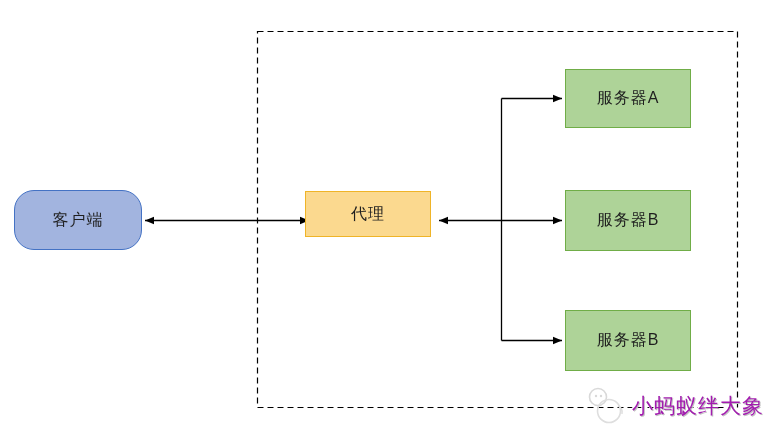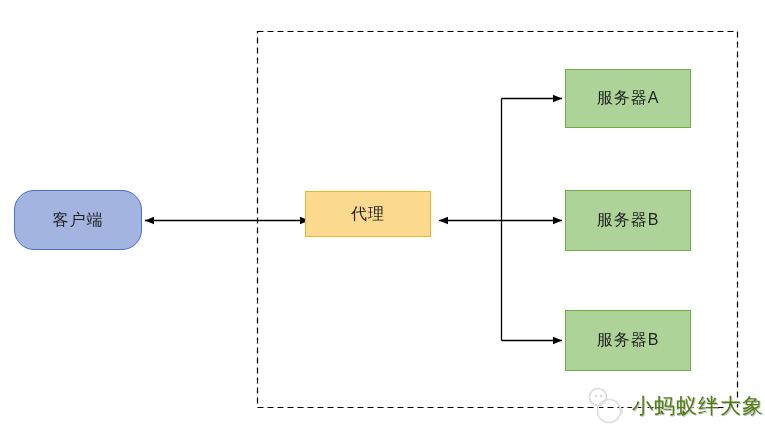--- a/index.html
+++ b/index.html
@@ -104,16 +104,16 @@
   </div>
 
   <div class="watermark">
     <svg class="watermark-logo" width="44" height="40" viewBox="0 0 44 40">
       <circle cx="13" cy="11" r="8.5" fill="none" stroke="#d9d9d9" stroke-width="1.6"></circle>
       <circle cx="11" cy="10" r="1.2" fill="#d9d9d9"></circle>
       <circle cx="16" cy="10" r="1.2" fill="#d9d9d9"></circle>
       <circle cx="24" cy="25" r="11.5" fill="none" stroke="#dedede" stroke-width="1.6"></circle>
       <path d="M33 20 q 5 2 4 8" fill="none" stroke="#dedede" stroke-width="1.4"></path>
     </svg>
-    <span class="watermark-text" style="color: #4d7c0f;">小蚂蚁绊大象</span>
+    <span class="watermark-text" style="color: #a21caf;">小蚂蚁绊大象</span>
   </div>
 
 </div>
 
 </body></html>

